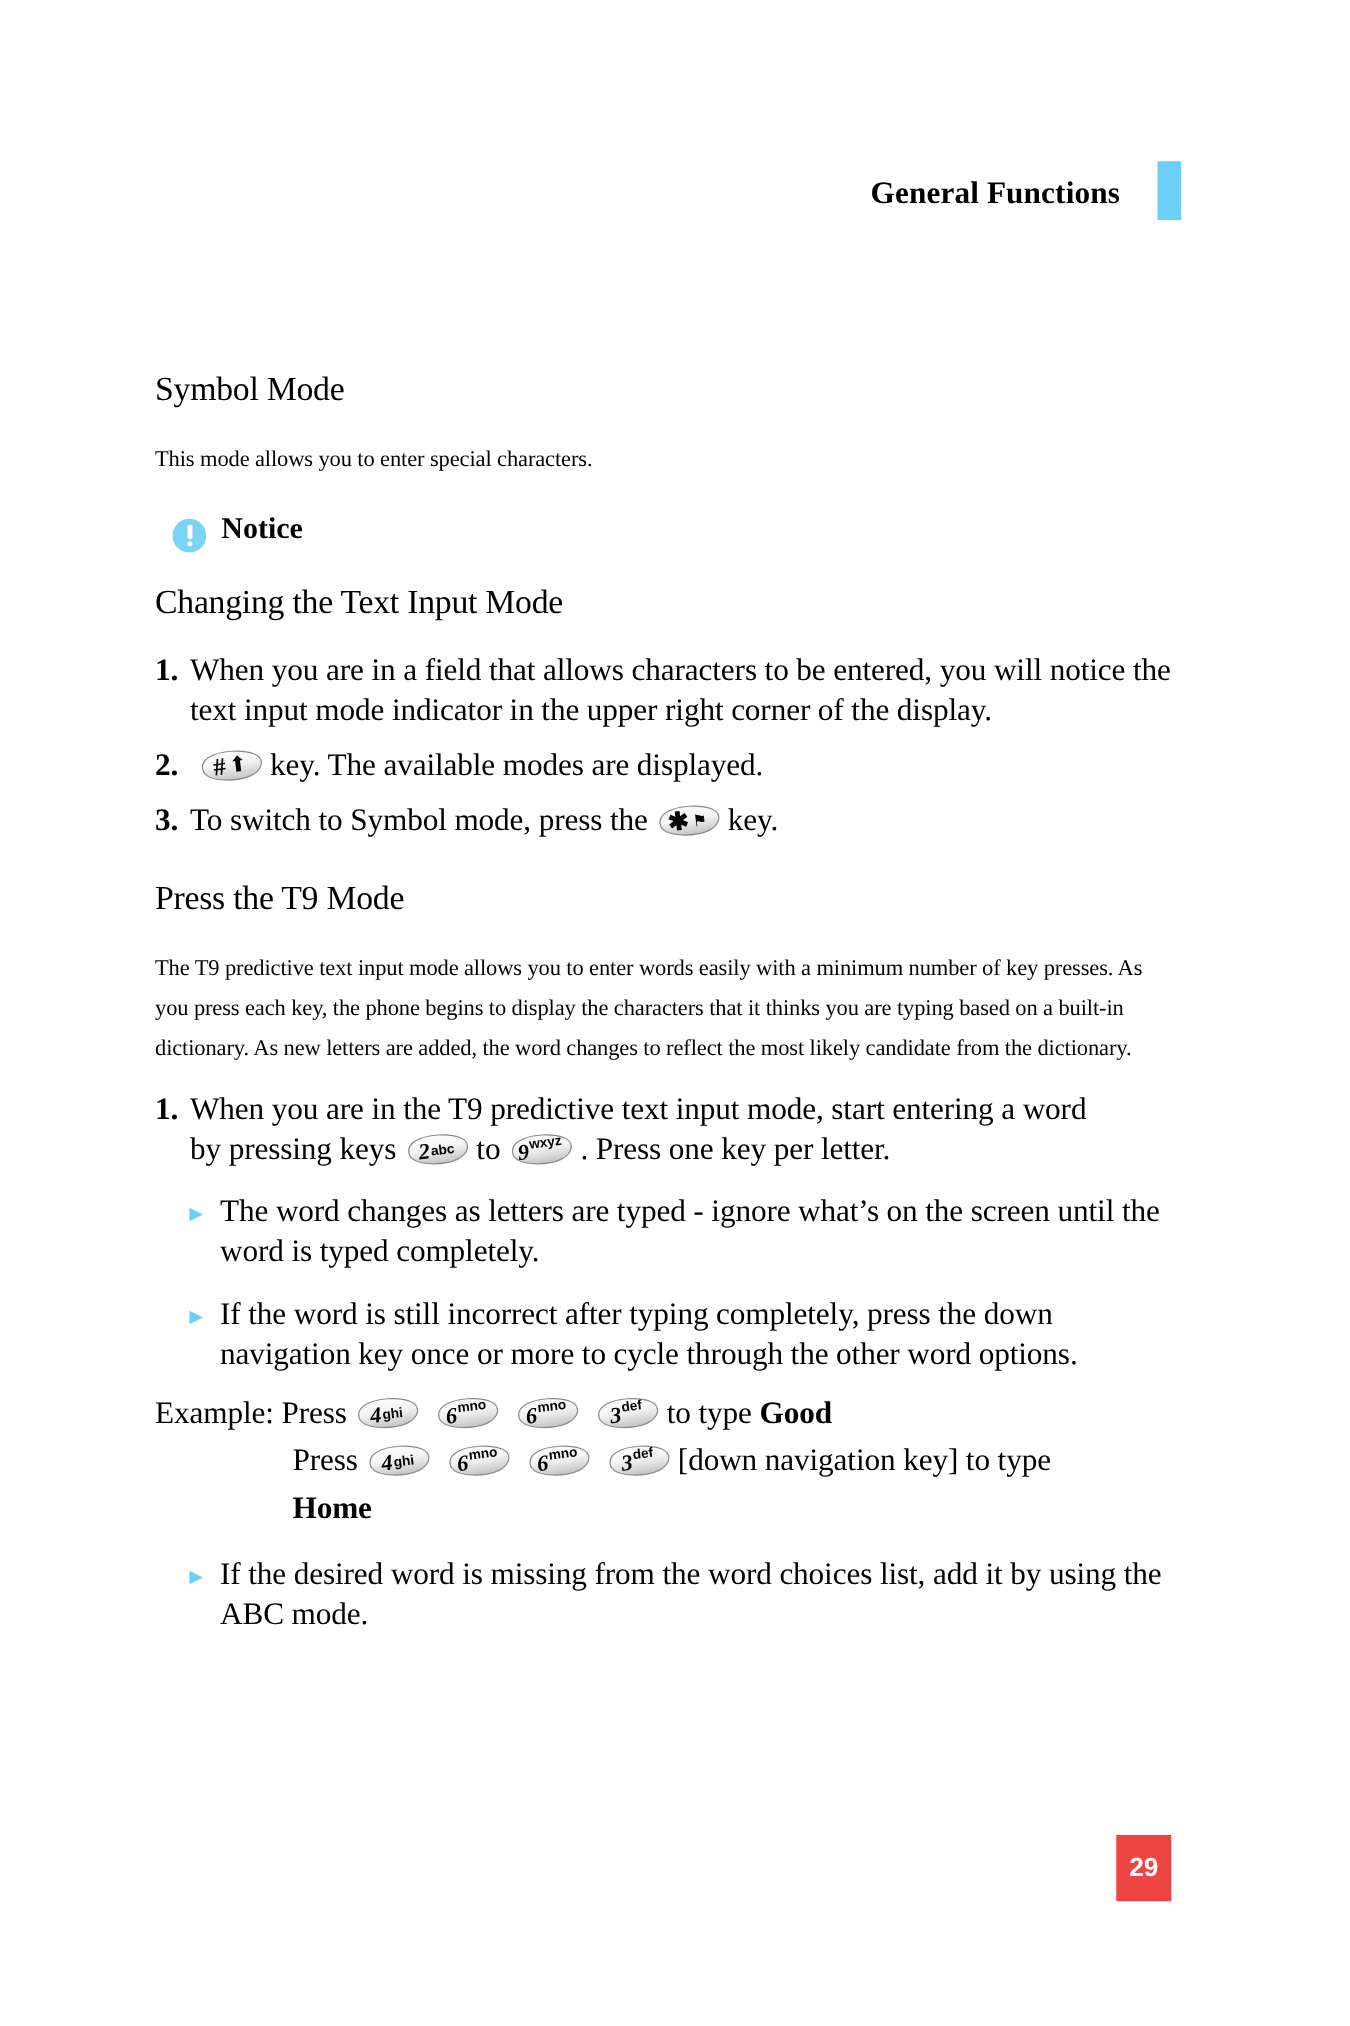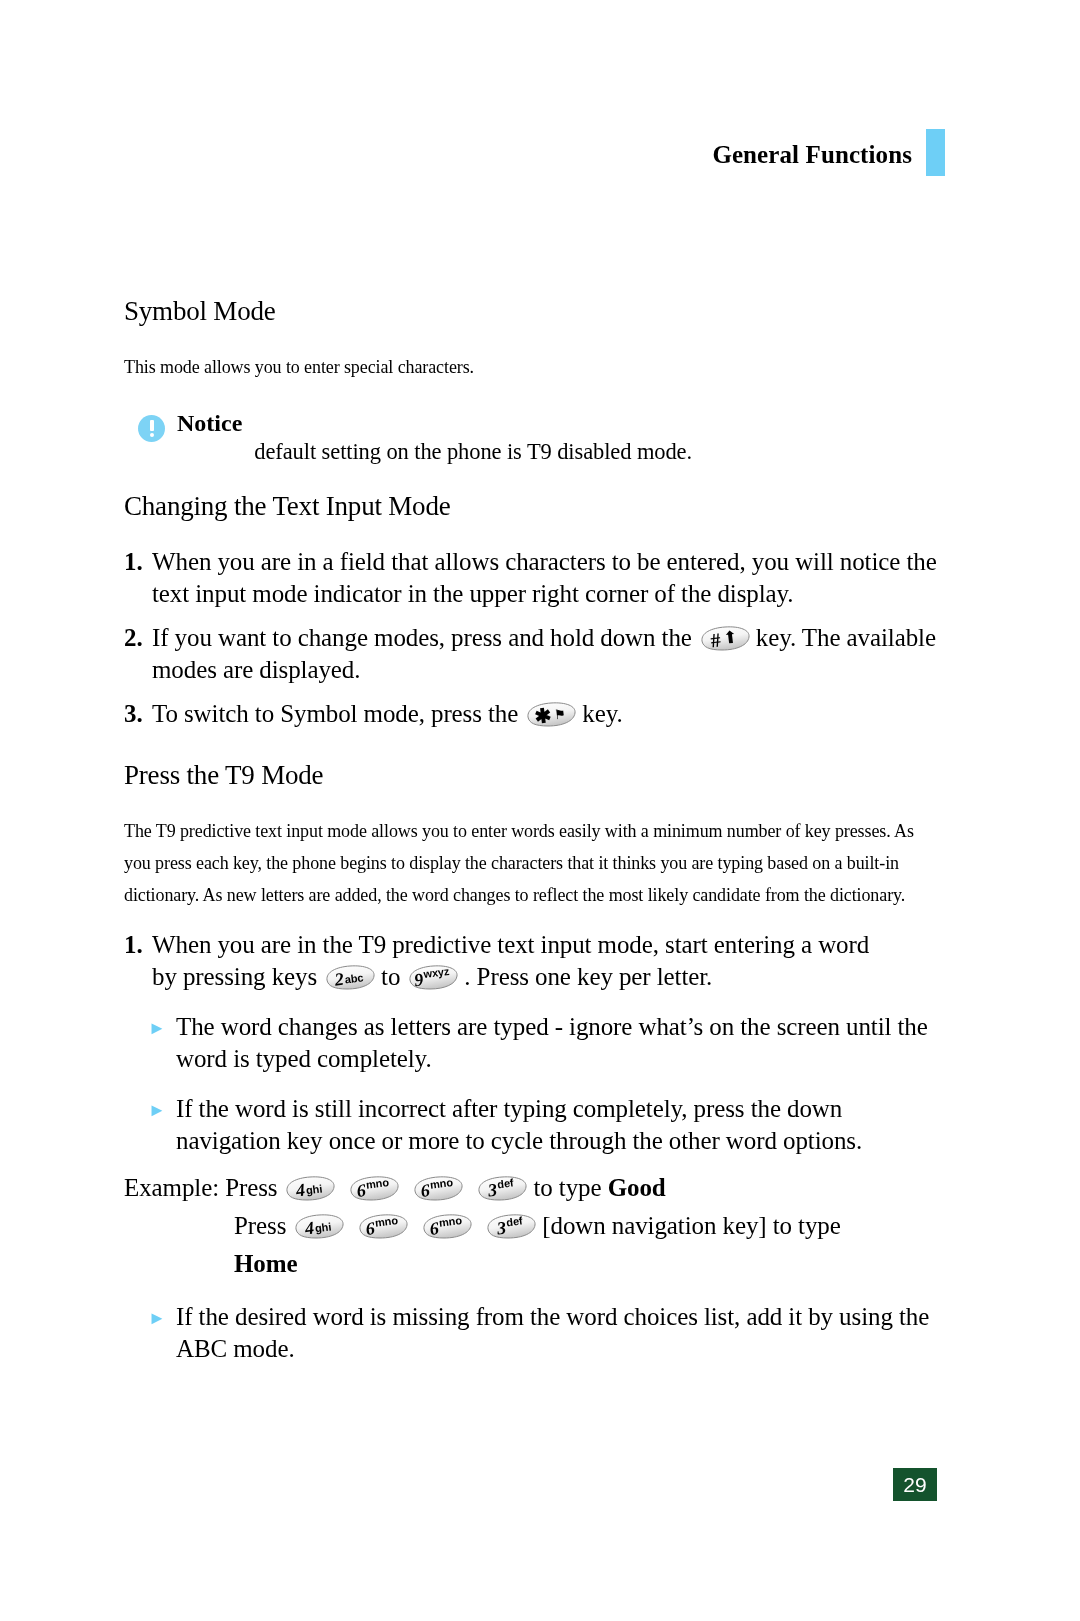--- a/index.html
+++ b/index.html
@@ -21,21 +21,21 @@
     inset: 0;
   }
 
   
   .header {
     position: absolute;
     top: 133px;
     right: 135px;
     display: flex;
     align-items: center;
-    gap: 14px;
+    gap: 30px;
     justify-content: space-between;
   }
   .header-title {
     font-weight: bold;
     font-size: 25px;
     letter-spacing: 0.1px;
     color: #000;
     line-height: 1;
   }
   .header-bar {
@@ -236,26 +236,26 @@
     display: inline-block;
     text-align: right;
   }
 
   
   .pagenum {
     position: absolute;
     left: 893px;
     top: 1468px;
     width: 44px;
-    height: 33px;
-    background: #14532d;
+    height: 53px;
+    background: #ef4444;
     color: #ffffff;
     font-family: "Liberation Sans", sans-serif;
     font-size: 21px;
-    font-weight: normal;
+    font-weight: bold;
     display: flex;
     align-items: center;
     justify-content: center;
   }
 
   .sp-18 { height: 18px; }
   .sp-24 { height: 24px; }
   .sp-30 { height: 30px; }
   .sp-12 { height: 12px; }
 </style>
@@ -277,42 +277,41 @@
 
     <p class="body-text">This mode allows you to enter special characters.</p>
 
     <div class="sp-24"></div>
 
     <div class="notice">
       <div class="notice-icon"></div>
       <div class="notice-label">Notice</div>
       <div class="notice-body">
         <br>
-        <span>default setting on the phone is T9 disabled mode.</span>
       </div>
     </div>
 
     <div class="sp-24"></div>
 
     <h2 class="section-title">Changing the Text Input Mode</h2>
 
     <div class="sp-24"></div>
 
     <ul class="numlist">
 
       <li class="numitem">
         <span class="num">1.</span>
         <span class="num-body">When you are in a field that allows characters to be entered, you will notice the text input mode indicator in the upper right corner of the display.</span>
       </li>
 
       <div class="sp-12"></div>
 
       <li class="numitem">
         <span class="num">2.</span>
-        <span class="num-body"><span>If you want to change modes, press and hold down the</span><span class="key">
+        <span class="num-body"><span class="key">
             <svg width="58" height="27" viewBox="0 0 58 27">
               <defs>
                 <linearGradient id="kg1" x1="0" y1="0" x2="0.35" y2="1">
                   <stop offset="0%" stop-color="#ffffff"></stop>
                   <stop offset="55%" stop-color="#f4f4f4"></stop>
                   <stop offset="100%" stop-color="#c9c9c9"></stop>
                 </linearGradient>
               </defs>
               <path d="M7,16 C6,8 16,3 30,2 C45,1 55,5 54,12 C53,20 42,25 27,25 C14,25 8,22 7,16 Z" fill="url(#kg1)" stroke="#8a8a8a" stroke-width="1"></path>
             </svg>

